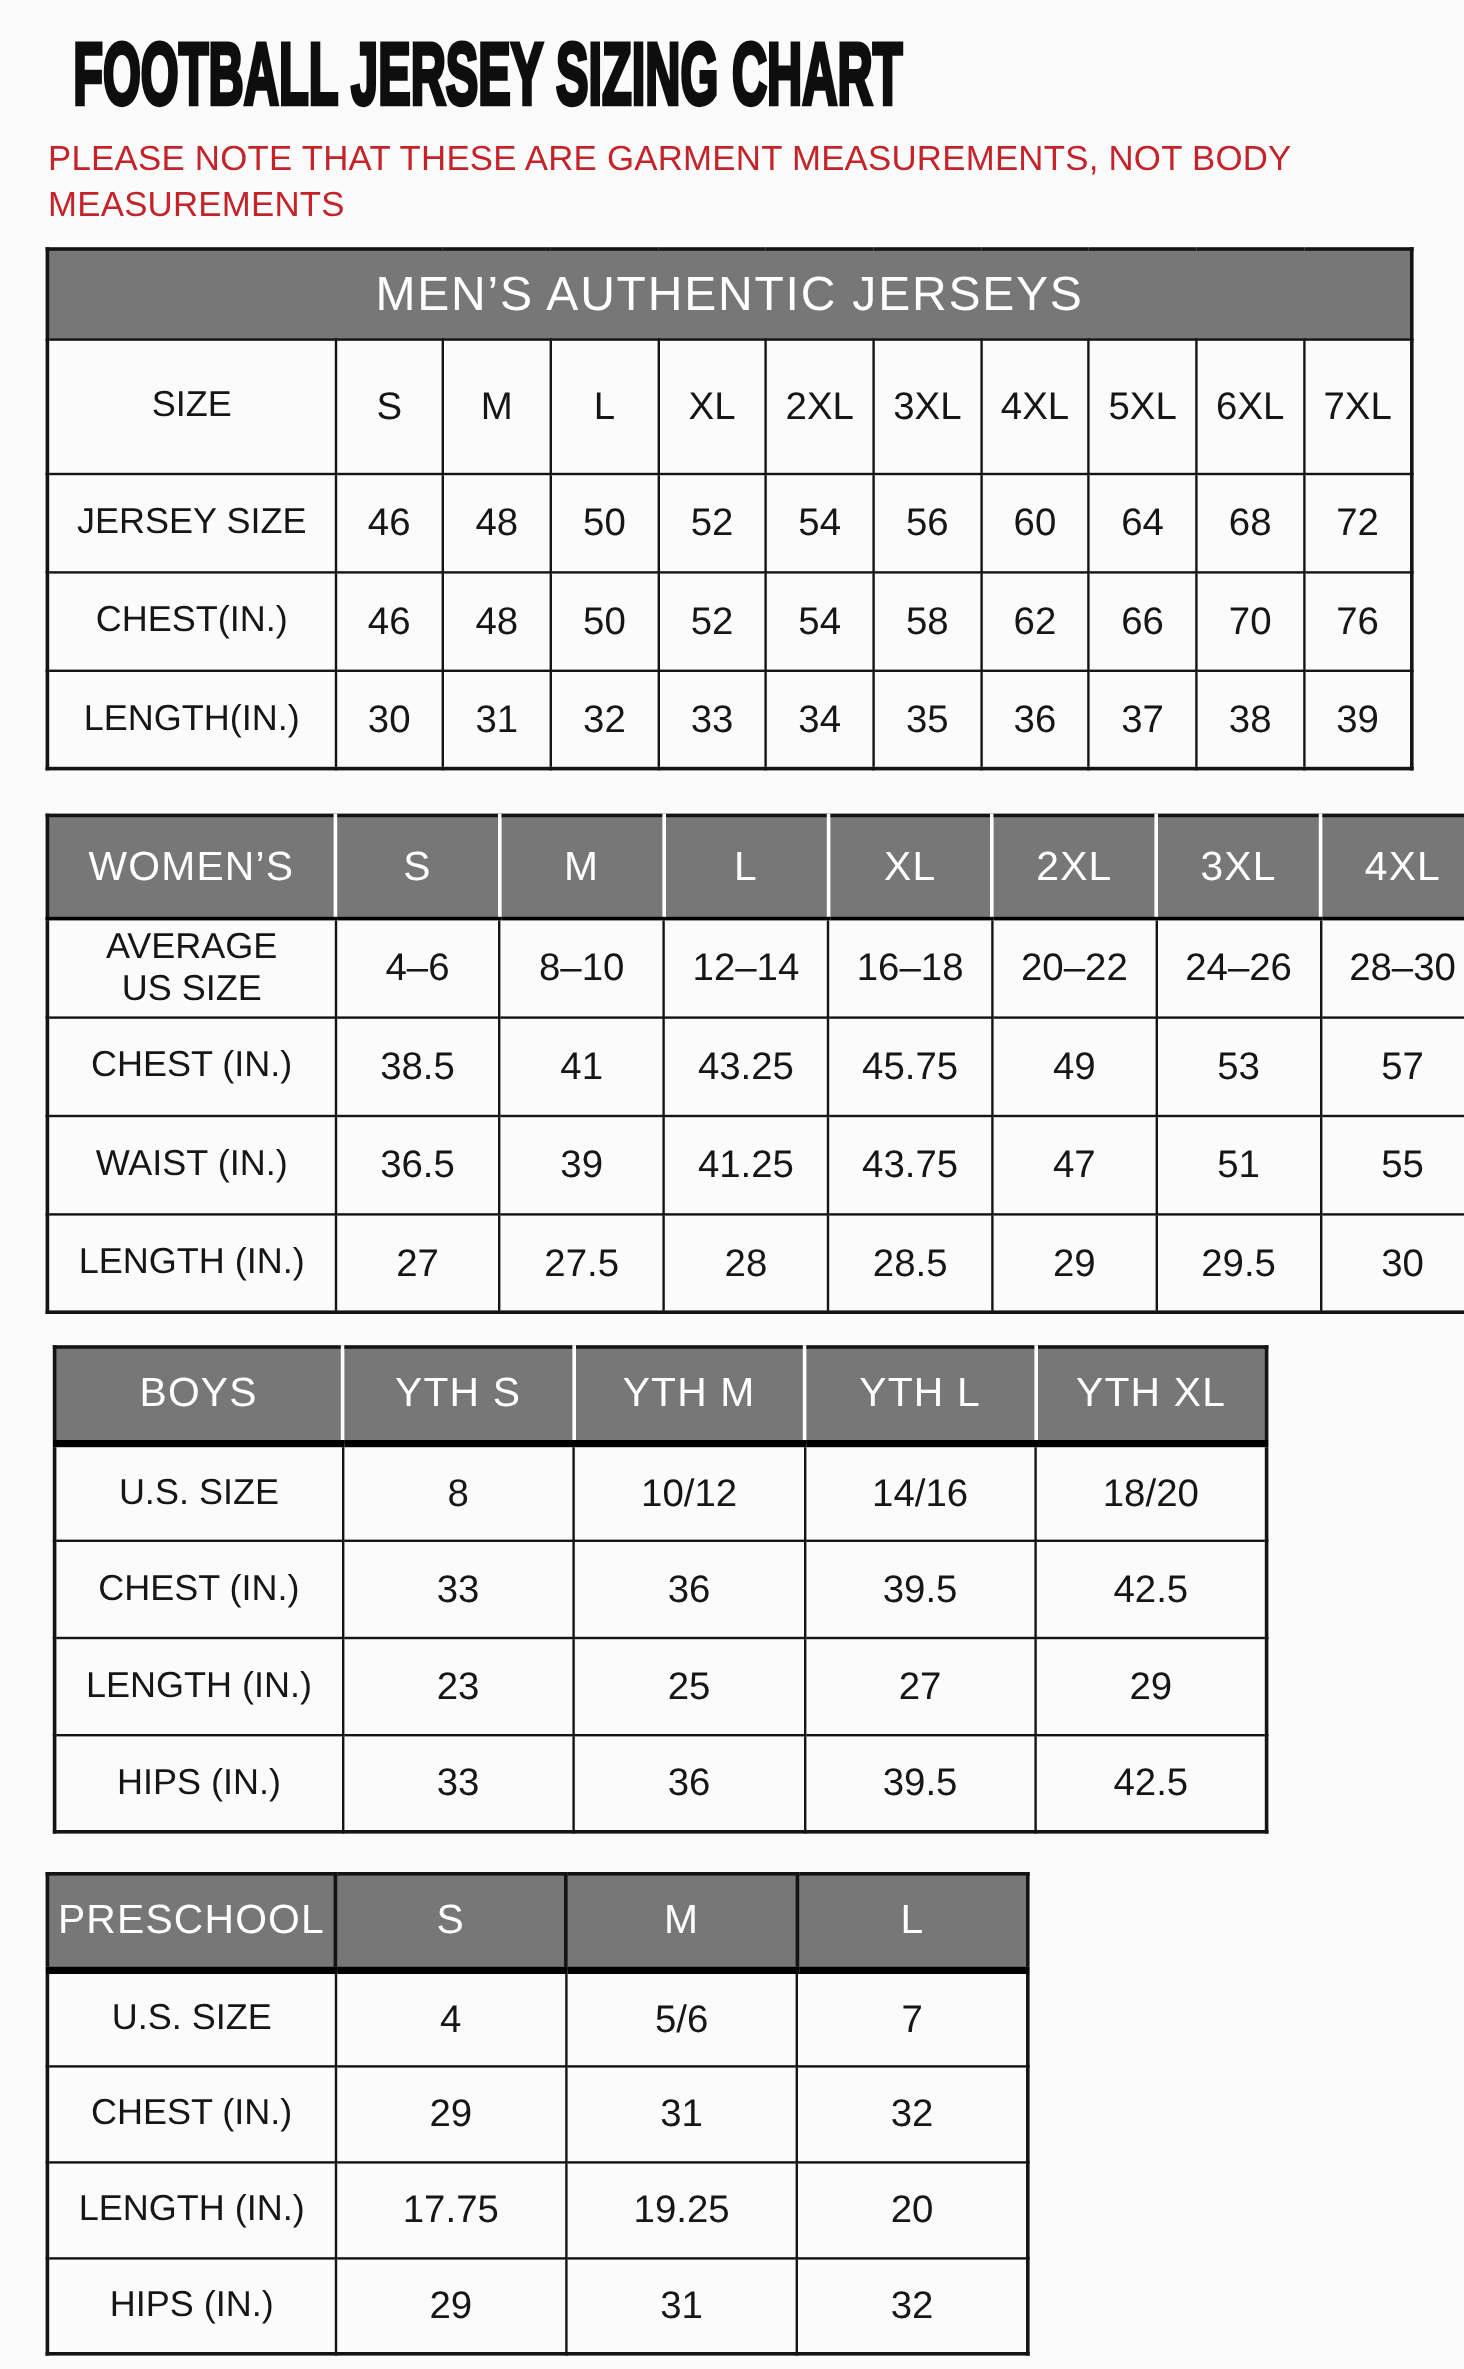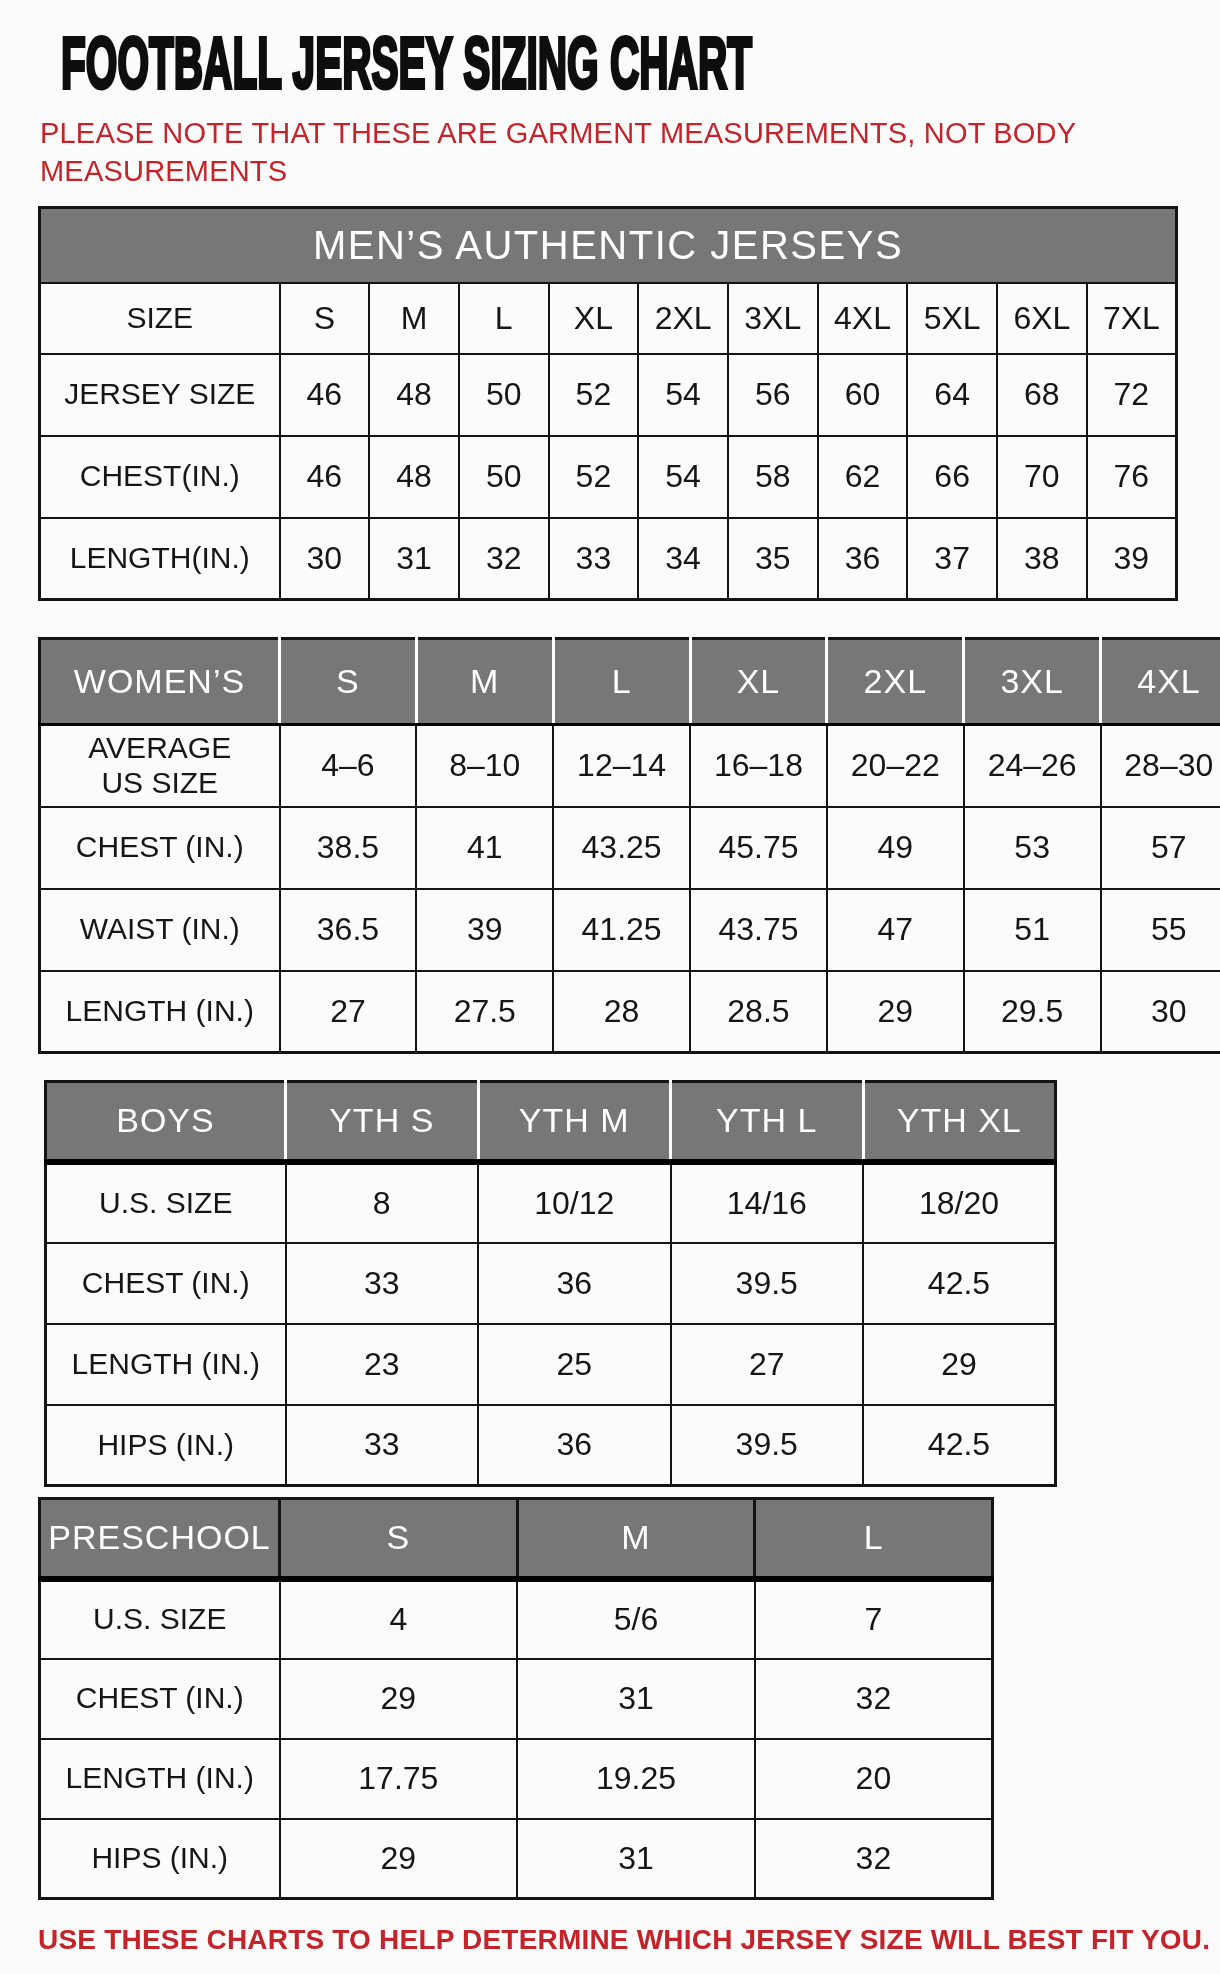--- a/index.html
+++ b/index.html
@@ -32,31 +32,31 @@
   tr.banner-row{height:75px;}
 
   
   th.ghead{background:#777777;color:#ffffff;font-size:34px;font-weight:normal;
            letter-spacing:1px;border:3px solid #ffffff;border-top-color:#141414;}
   th.ghead:first-child{border-left-color:#141414;}
   th.ghead:last-child{border-right-color:#141414;}
   tr.ghead-row{height:86px;}
 
   .t-mens{width:1140px;margin-top:16px;border:3px solid #141414;}
-  .t-mens tbody tr:nth-of-type(2){height:71px;}
+  .t-mens tbody tr:nth-of-type(2){height:112px;}
 
   .t-womens{width:1201px;margin-top:36px;border:3px solid #141414;}
   .t-womens th.ghead{border-bottom:3px solid #000000;}
 
   .t-boys{width:1013px;margin-top:26px;border:3px solid #141414;margin-left:44px;}
   .t-boys th.ghead{border-bottom:6px solid #000000;}
   .t-boys tr.ghead-row{height:80px;}
   .t-boys tr.data-row{height:81px;}
 
-  .t-pre{width:956px;margin-top:10px;border:3px solid #141414;}
+  .t-pre{width:820px;margin-top:32px;border:3px solid #141414;}
   .t-pre th.ghead{border-left-color:#141414;border-right-color:#141414;
                   border-bottom:6px solid #000000;}
   .t-pre tr.ghead-row{height:80px;}
   .t-pre tr.data-row{height:80px;}
 
   col.c-label{width:240px;}
 
   
   .footer{margin:24px 0 0 38px;color:#c4232a;font-size:28px;font-weight:bold;
           white-space:nowrap;letter-spacing:0.2px;}

